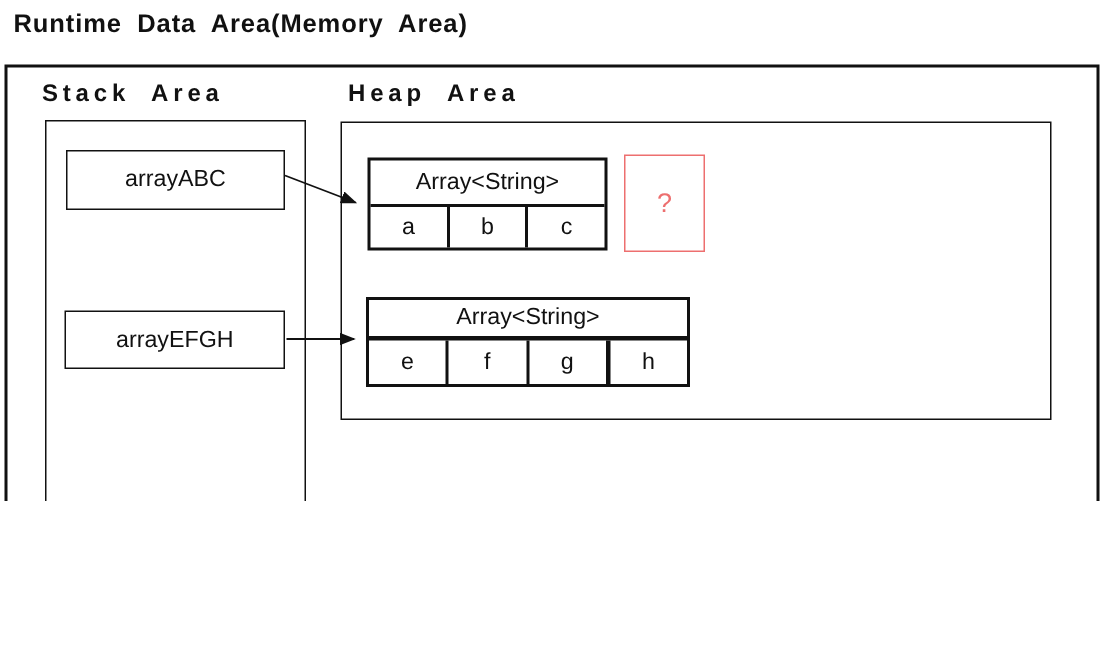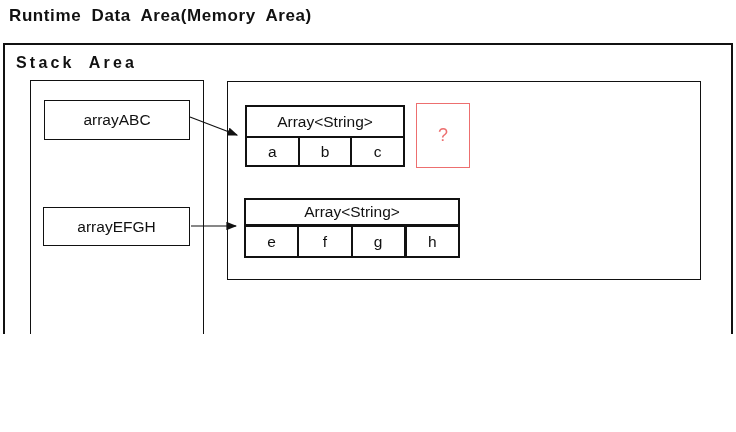--- a/index.html
+++ b/index.html
@@ -14,21 +14,21 @@
     left:9px; top:6px; font-size:17px; font-weight:600;
     letter-spacing:0.6px; word-spacing:5px; white-space:nowrap;
   }
 
   .outer-box { left:3px; top:43px; width:730px; height:385px; border:2px solid #111; }
 
   .area-label {
     top:54px; font-size:16px; font-weight:600;
     letter-spacing:3.2px; word-spacing:7px; white-space:nowrap;
   }
-  .stack-label { left:16px; }
+  .stack-label { left:28px; }
   .heap-label  { left:232px; }
 
   .stack-box { left:30px; top:80px; width:174px; height:331px; border:1.5px solid #111; background:#fff; }
   .heap-box  { left:227px; top:81px; width:474px; height:199px; border:1.5px solid #111; background:#fff; }
 
   .var-box {
     border:1.5px solid #111; background:#fff;
     display:flex; align-items:center; justify-content:center;
     font-size:15.5px;
   }
@@ -68,20 +68,21 @@
 </head>
 <body>
 
 <div class="canvas">
 
   <div class="abs title">Runtime Data Area(Memory Area)</div>
 
   <div class="abs outer-box"></div>
 
   <div class="abs area-label stack-label">Stack Area</div>
+  <div class="abs area-label heap-label">Heap Area</div>
 
   <div class="abs stack-box"></div>
   <div class="abs heap-box"></div>
 
   <div class="abs var-box var-1">
     <span>arrayABC</span>
   </div>
   <div class="abs var-box var-2">
     <span>arrayEFGH</span>
   </div>

